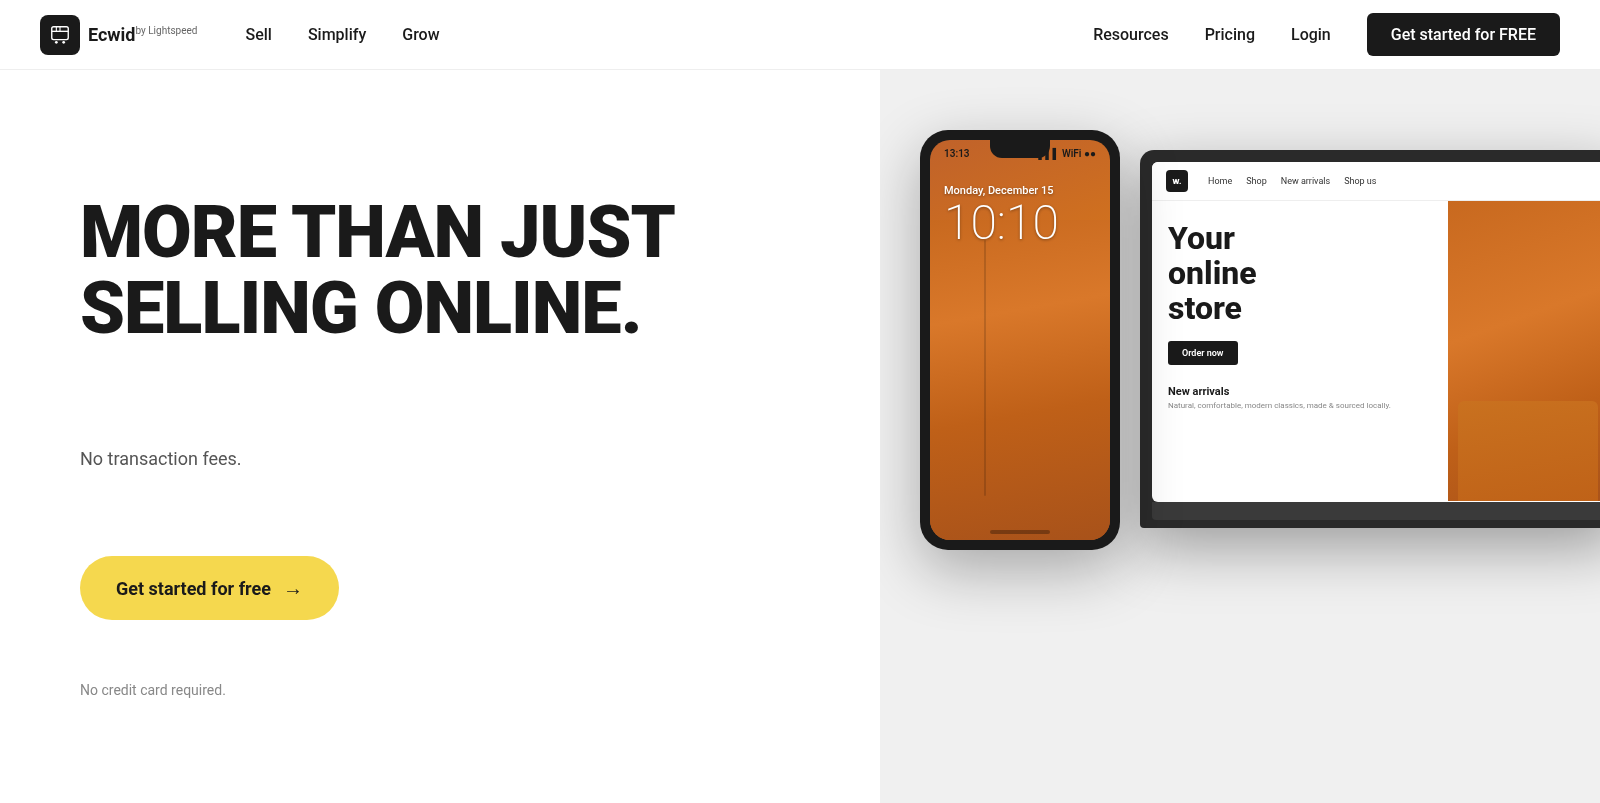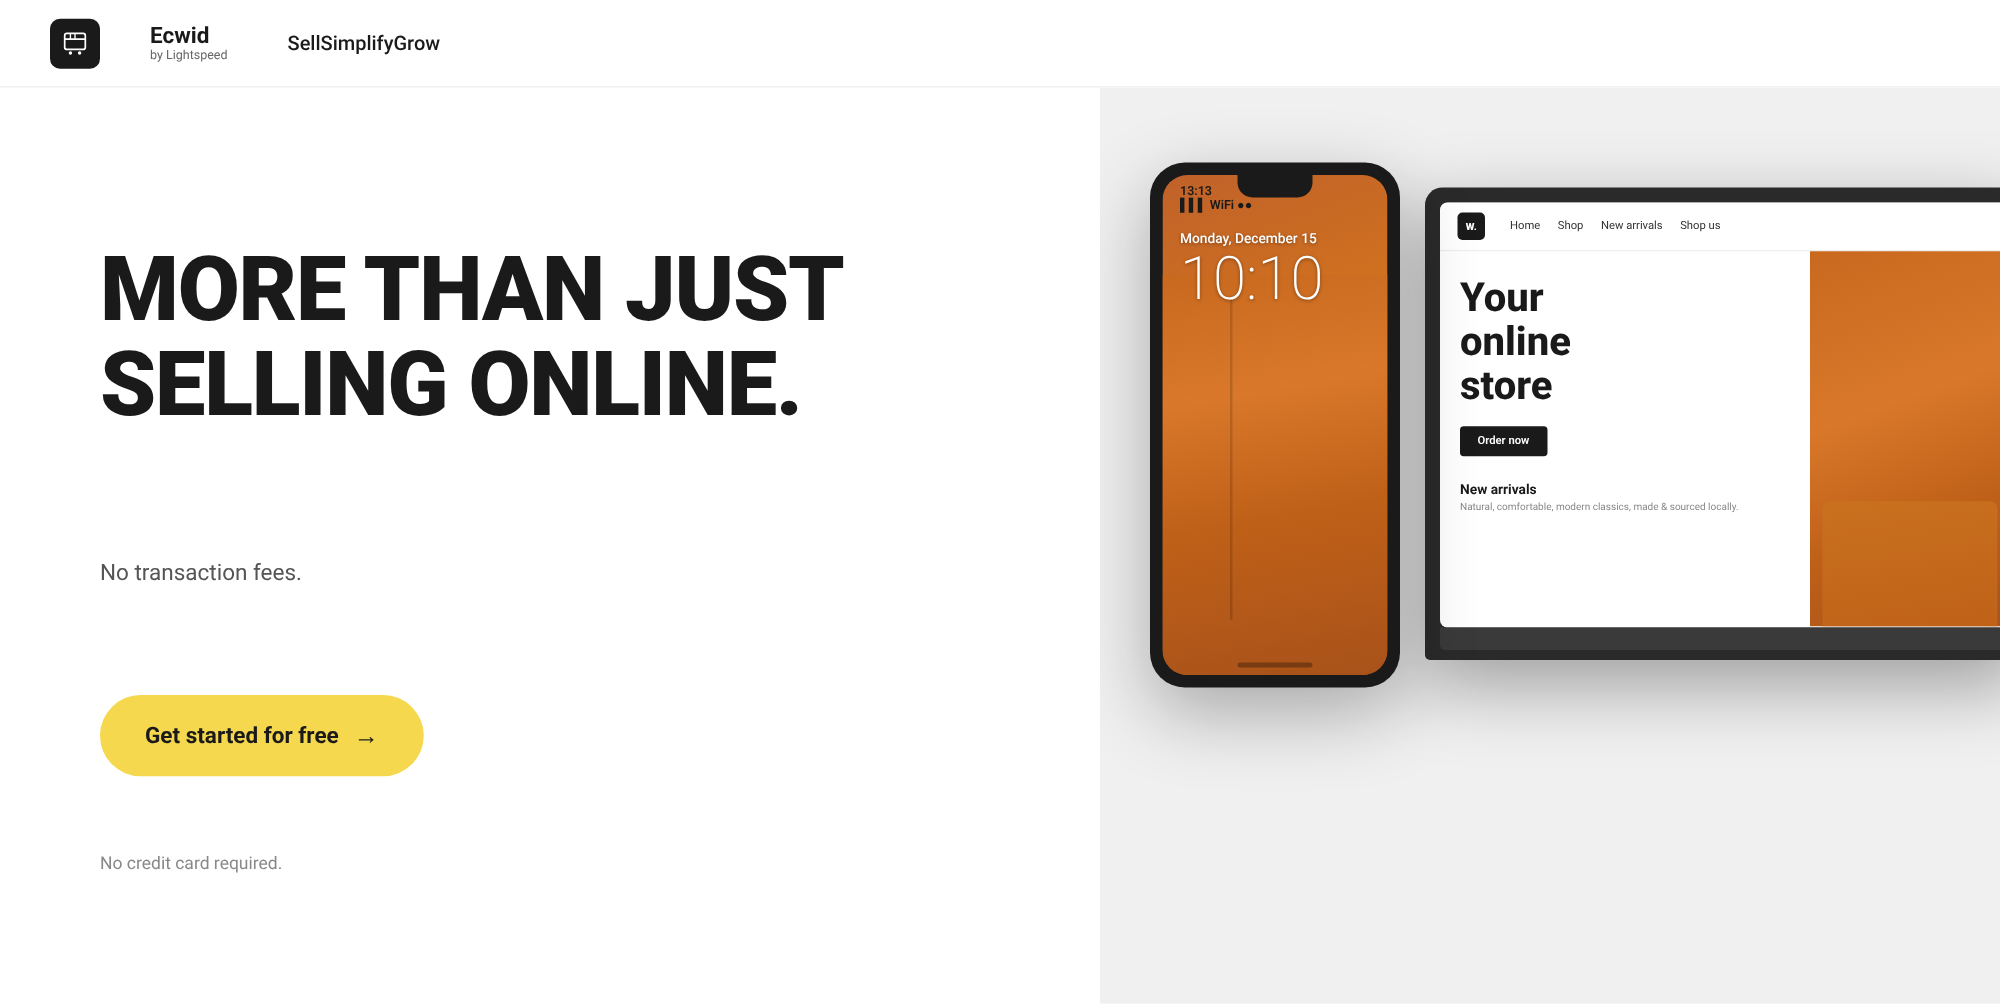--- a/index.html
+++ b/index.html
@@ -27,28 +27,28 @@
       height: 40px;
       background: #1a1a1a;
       border-radius: 8px;
       display: flex;
       align-items: center;
       justify-content: center;
     }
     .logo-icon svg { width: 22px; height: 22px; }
     .logo-text {
       display: flex;
-      flex-direction: column;
+      flex-direction: row;
       line-height: 1.1;
-      margin-left: 32px;
     }
     .logo-text .ecwid { font-size: 18px; font-weight: 700; color: #1a1a1a; }
     .logo-text .lightspeed { font-size: 10px; color: #666; }
     .nav-left {
       display: flex;
+      gap: 36px;
       align-items: center;
     }
     .nav-left a, .nav-right a {
       text-decoration: none;
       color: #1a1a1a;
       font-size: 16px;
       font-weight: 500;
     }
     .nav-right {
       display: flex;
@@ -164,21 +164,20 @@
       padding: 8px 14px 4px;
       font-size: 10px;
       font-weight: 600;
       color: #1a1a1a;
       background: transparent;
       position: absolute;
       top: 0;
       left: 0;
       right: 0;
       z-index: 2;
-      flex-direction: column;
     }
     .phone-notch {
       position: absolute;
       top: 0;
       left: 50%;
       transform: translateX(-50%);
       width: 60px;
       height: 18px;
       background: #1a1a1a;
       border-radius: 0 0 12px 12px;
@@ -353,20 +352,26 @@
       <span class="lightspeed">by Lightspeed</span>
     </div>
   </div>
 
   <div class="nav-left">
     <a href="#">Sell</a>
     <a href="#">Simplify</a>
     <a href="#">Grow</a>
   </div>
 
+  <div class="nav-right">
+    <a href="#">Resources</a>
+    <a href="#">Pricing</a>
+    <a href="#">Login</a>
+    <a href="#" class="btn-get-started-nav">Get started for FREE</a>
+  </div>
 </nav>
 
 <section class="hero">
   <div class="hero-left">
     <h1 class="hero-headline-dark">MORE THAN JUST SELLING ONLINE.</h1>
     <p class="hero-subtext">
       <br>
       <span>No transaction fees.</span>
     </p>
     <a href="#" class="btn-get-started-hero">

